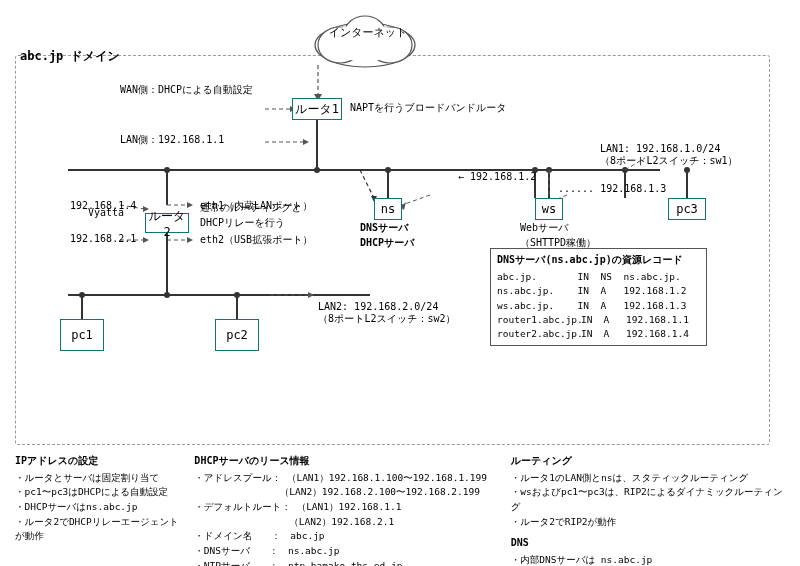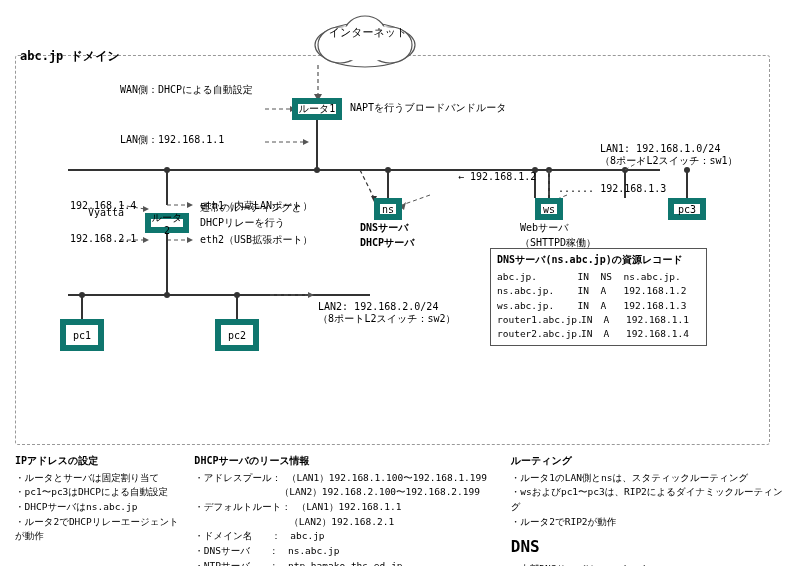--- a/index.html
+++ b/index.html
@@ -41,26 +41,26 @@
       top: 25px;
       left: 318px;
       font-size: 11px;
       text-align: center;
       width: 100px;
     }
 
     
     .box {
       position: absolute;
-      border: 6px solid #0f766e;
+      border: 1px solid #0f766e;
       background: #fff;
       display: flex;
       align-items: center;
       justify-content: center;
-      font-size: 10px;
+      font-size: 12px;
       text-align: center;
     }
     .router1-box {
       top: 98px;
       left: 292px;
       width: 50px;
       height: 22px;
     }
     .router2-box {
       top: 213px;
@@ -156,21 +156,21 @@
       font-size: 9.5px;
       line-height: 1.55;
     }
     .info-title {
       font-weight: bold;
       font-size: 10px;
       margin-bottom: 2px;
     }
     .info-sub-title {
       font-weight: bold;
-      font-size: 16px;
+      font-size: 10px;
       margin-top: 6px;
       margin-bottom: 2px;
     }
 
     
     .wan-label {
       position: absolute;
       top: 83px;
       left: 120px;
       font-size: 10px;

